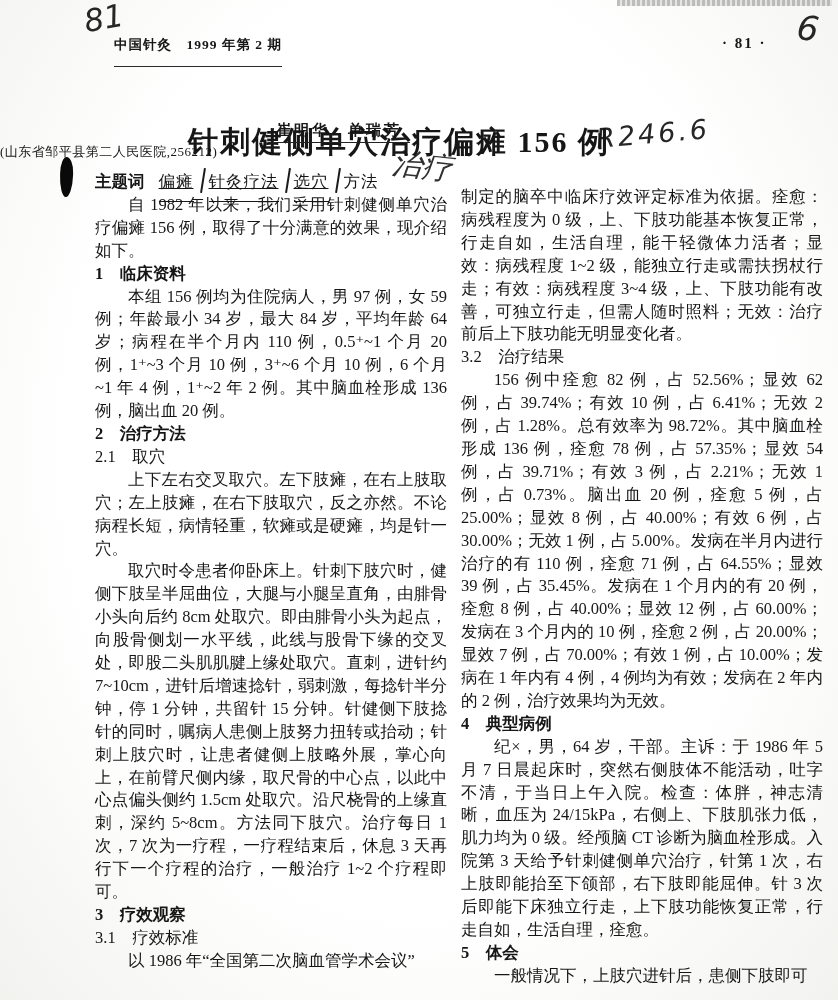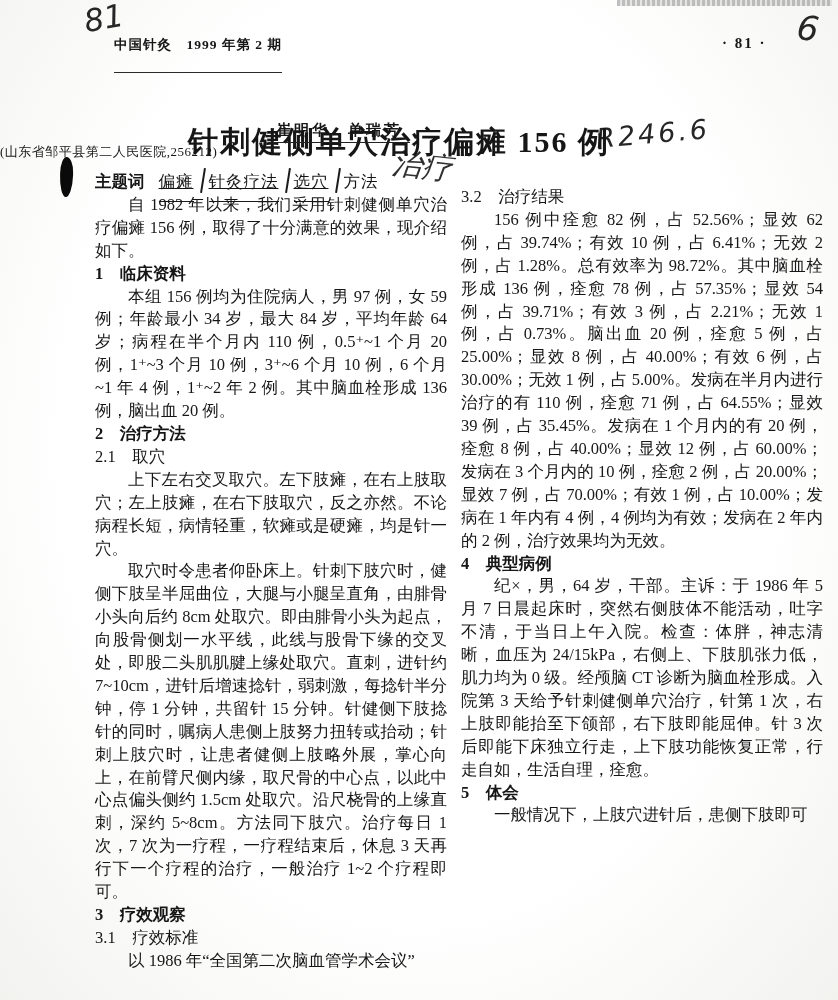--- a/index.html
+++ b/index.html
@@ -8,21 +8,21 @@
     background:#fcfcfb;
     background-image: radial-gradient(ellipse at 50% 45%, #ffffff 60%, #f2f2ef 100%);
     font-family:"Liberation Serif","DejaVu Serif",serif;
     color:#161616; overflow:hidden;
   }
 
   
   .journal {
     position:absolute; left:114px; top:36px;
     font-size:13.5px; font-weight:bold; letter-spacing:1px;
-    border-bottom:1px solid #2a2a2a; padding-bottom:18px;
+    border-bottom:1px solid #2a2a2a; padding-bottom:12px;
   }
   .pagenum {
     position:absolute; left:722px; top:35px;
     font-size:15px; font-weight:bold; letter-spacing:2px;text-align:center;
   }
 
   
   .title {
     position:absolute; left:0; right:40px; top:78px;
     text-align:center; font-size:30px; font-weight:bold; letter-spacing:2px;margin-top:44px;
@@ -108,20 +108,21 @@
     <div class="h1">2　治疗方法</div>
     <div class="h2">2.1　取穴</div>
     <div class="p">上下左右交叉取穴。左下肢瘫，在右上肢取穴；左上肢瘫，在右下肢取穴，反之亦然。不论病程长短，病情轻重，软瘫或是硬瘫，均是针一穴。</div>
     <div class="p">取穴时令患者仰卧床上。针刺下肢穴时，健侧下肢呈半屈曲位，大腿与小腿呈直角，由腓骨小头向后约 8cm 处取穴。即由腓骨小头为起点，向股骨侧划一水平线，此线与股骨下缘的交叉处，即股二头肌肌腱上缘处取穴。直刺，进针约 7~10cm，进针后增速捻针，弱刺激，每捻针半分钟，停 1 分钟，共留针 15 分钟。针健侧下肢捻针的同时，嘱病人患侧上肢努力扭转或抬动；针刺上肢穴时，让患者健侧上肢略外展，掌心向上，在前臂尺侧内缘，取尺骨的中心点，以此中心点偏头侧约 1.5cm 处取穴。沿尺桡骨的上缘直刺，深约 5~8cm。方法同下肢穴。治疗每日 1 次，7 次为一疗程，一疗程结束后，休息 3 天再行下一个疗程的治疗，一般治疗 1~2 个疗程即可。</div>
     <div class="h1">3　疗效观察</div>
     <div class="h2">3.1　疗效标准</div>
     <div class="p">以 1986 年“全国第二次脑血管学术会议”</div>
   </div>
 
   <div class="col col-right">
+    <div class="p noindent">制定的脑卒中临床疗效评定标准为依据。痊愈：病残程度为 0 级，上、下肢功能基本恢复正常，行走自如，生活自理，能干轻微体力活者；显效：病残程度 1~2 级，能独立行走或需扶拐杖行走；有效：病残程度 3~4 级，上、下肢功能有改善，可独立行走，但需人随时照料；无效：治疗前后上下肢功能无明显变化者。</div>
     <div class="h2">3.2　治疗结果</div>
     <div class="p">156 例中痊愈 82 例，占 52.56%；显效 62 例，占 39.74%；有效 10 例，占 6.41%；无效 2 例，占 1.28%。总有效率为 98.72%。其中脑血栓形成 136 例，痊愈 78 例，占 57.35%；显效 54 例，占 39.71%；有效 3 例，占 2.21%；无效 1 例，占 0.73%。脑出血 20 例，痊愈 5 例，占 25.00%；显效 8 例，占 40.00%；有效 6 例，占 30.00%；无效 1 例，占 5.00%。发病在半月内进行治疗的有 110 例，痊愈 71 例，占 64.55%；显效 39 例，占 35.45%。发病在 1 个月内的有 20 例，痊愈 8 例，占 40.00%；显效 12 例，占 60.00%；发病在 3 个月内的 10 例，痊愈 2 例，占 20.00%；显效 7 例，占 70.00%；有效 1 例，占 10.00%；发病在 1 年内有 4 例，4 例均为有效；发病在 2 年内的 2 例，治疗效果均为无效。</div>
     <div class="h1">4　典型病例</div>
     <div class="p">纪×，男，64 岁，干部。主诉：于 1986 年 5 月 7 日晨起床时，突然右侧肢体不能活动，吐字不清，于当日上午入院。检查：体胖，神志清晰，血压为 24/15kPa，右侧上、下肢肌张力低，肌力均为 0 级。经颅脑 CT 诊断为脑血栓形成。入院第 3 天给予针刺健侧单穴治疗，针第 1 次，右上肢即能抬至下颌部，右下肢即能屈伸。针 3 次后即能下床独立行走，上下肢功能恢复正常，行走自如，生活自理，痊愈。</div>
     <div class="h1">5　体会</div>
     <div class="p">一般情况下，上肢穴进针后，患侧下肢即可</div>
   </div>
 
 </div>
 

